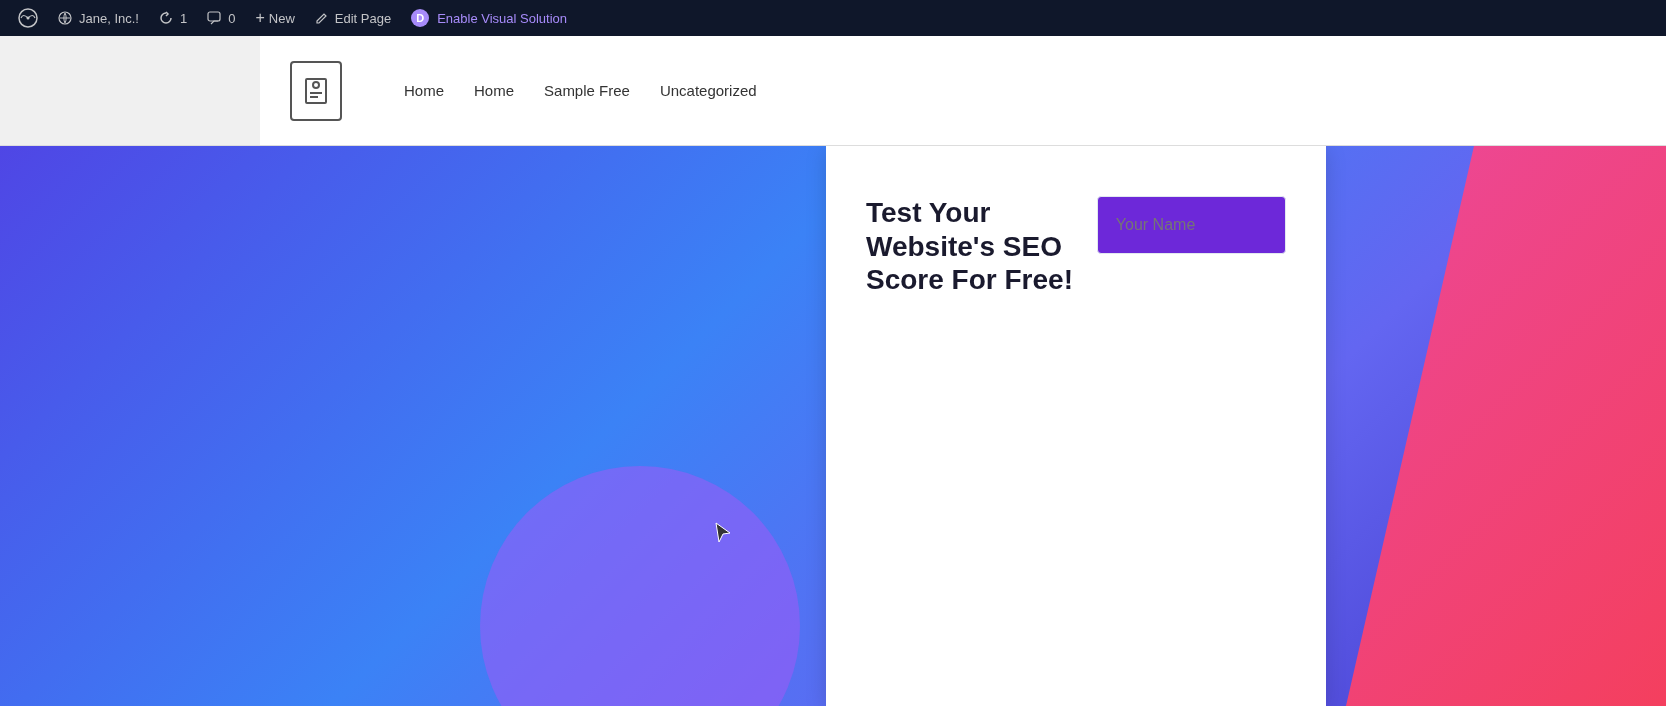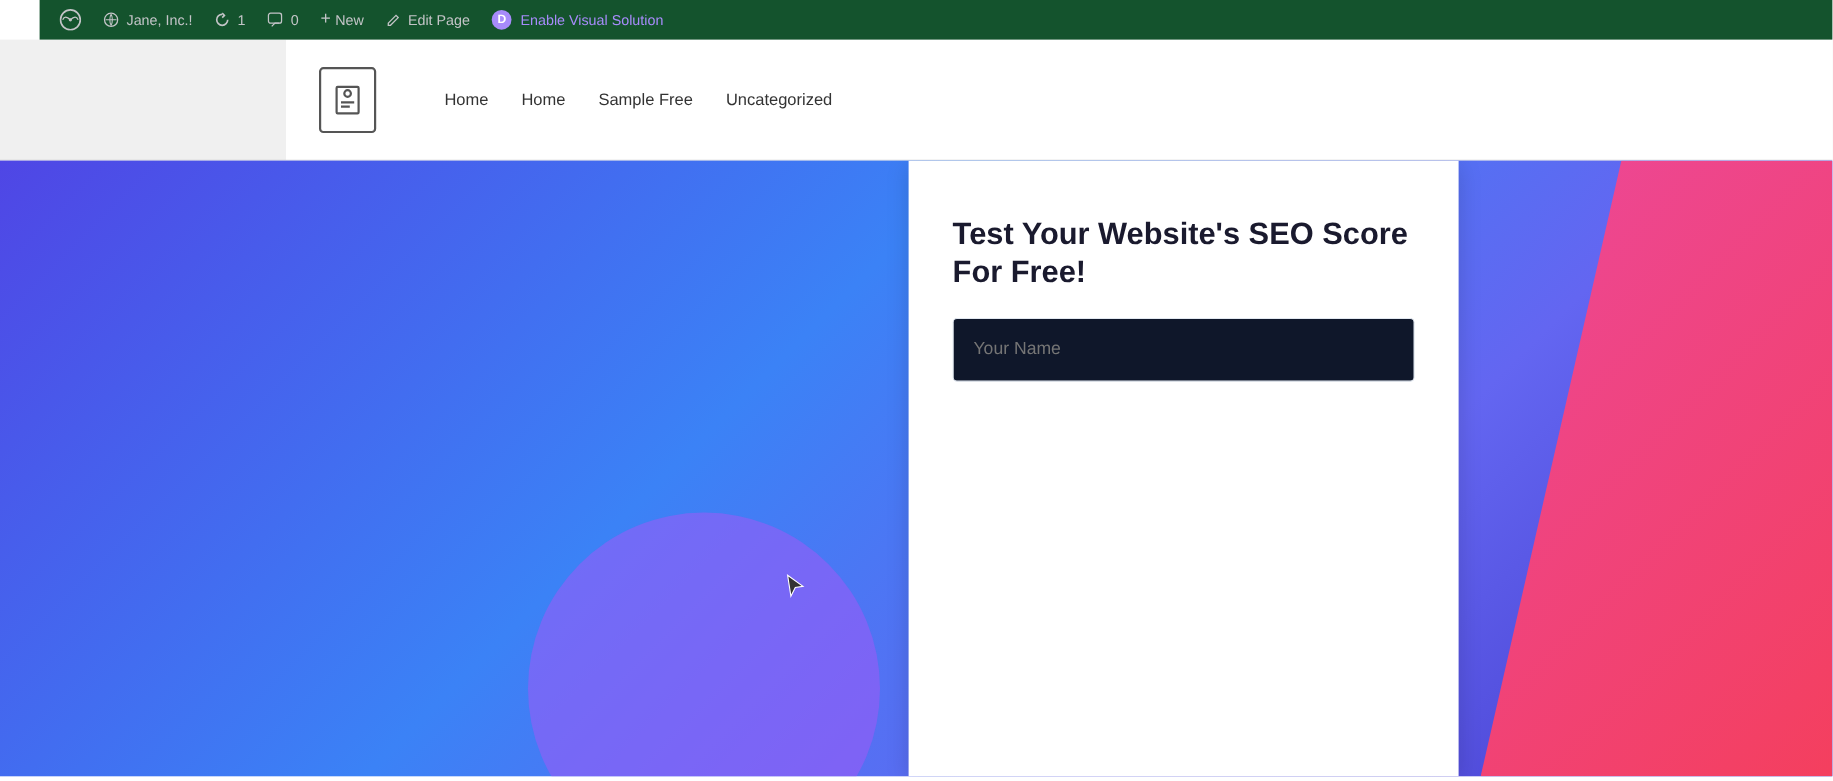--- a/index.html
+++ b/index.html
@@ -1,28 +1,27 @@
 <!DOCTYPE html>
 <html><head>
   <meta charset="utf-8">
   <style>
     * { margin: 0; padding: 0; box-sizing: border-box; }
     body { font-family: -apple-system, BlinkMacSystemFont, 'Segoe UI', sans-serif; width: 1666px; overflow-x: hidden; }
 
     
     #admin-bar {
-      background: #14532d;
+      background: #0f172a;
       height: 36px;
       display: flex;
       align-items: flex-end;
       padding: 0 8px;
       gap: 0;
       position: relative;
       z-index: 100;
-      margin-left: 36px;
     }
     .admin-bar-item {
       display: flex;
       align-items: center;
       gap: 4px;
       color: #c3c4c7;
       font-size: 13px;
       padding: 0 10px;
       height: 36px;
       cursor: pointer;
@@ -125,41 +124,41 @@
     #seo-form-card {
       position: absolute;
       right: 340px;
       top: 0;
       bottom: 0;
       width: 500px;
       background: #fff;
       z-index: 10;
       padding: 50px 40px;
       display: flex;
-      flex-direction: column;
+      flex-direction: row;
       gap: 16px;
       box-shadow: 0 4px 20px rgba(0,0,0,0.15);
     }
     .form-card-title {
       font-size: 28px;
       font-weight: 800;
       color: #1a1a2e;
       line-height: 1.2;
       margin-bottom: 10px;
     }
     .form-input {
       width: 100%;
       height: 58px;
       border: 1.5px solid #e2e8f0;
       border-radius: 4px;
       padding: 0 18px;
       font-size: 16px;
       color: #aaa;
       outline: none;
-      background: #0f172a;
+      background: #6d28d9;
     }
 
     
     .cursor {
       position: absolute;
       width: 18px;
       height: 24px;
       z-index: 999;
       pointer-events: none;
       left: 714px;

